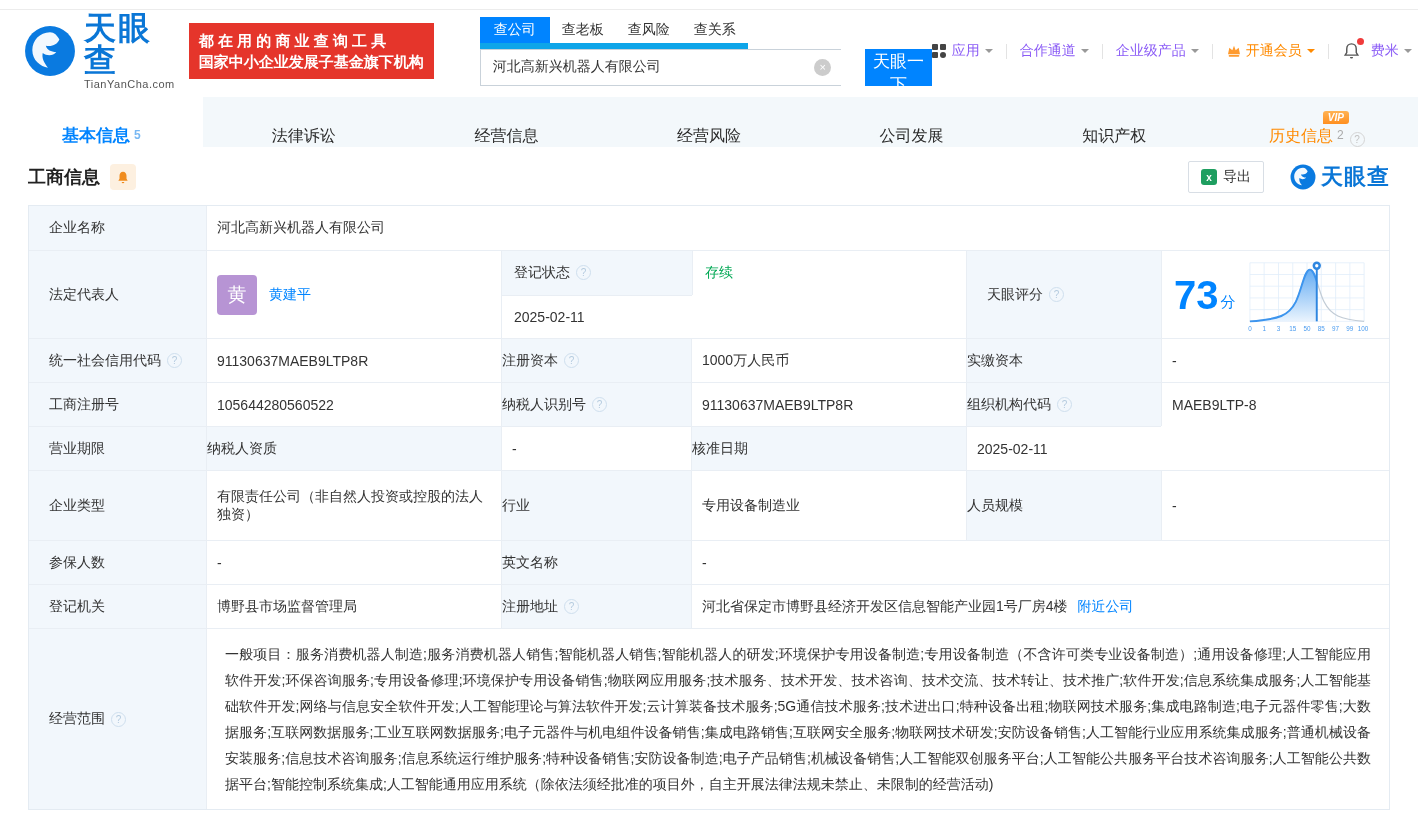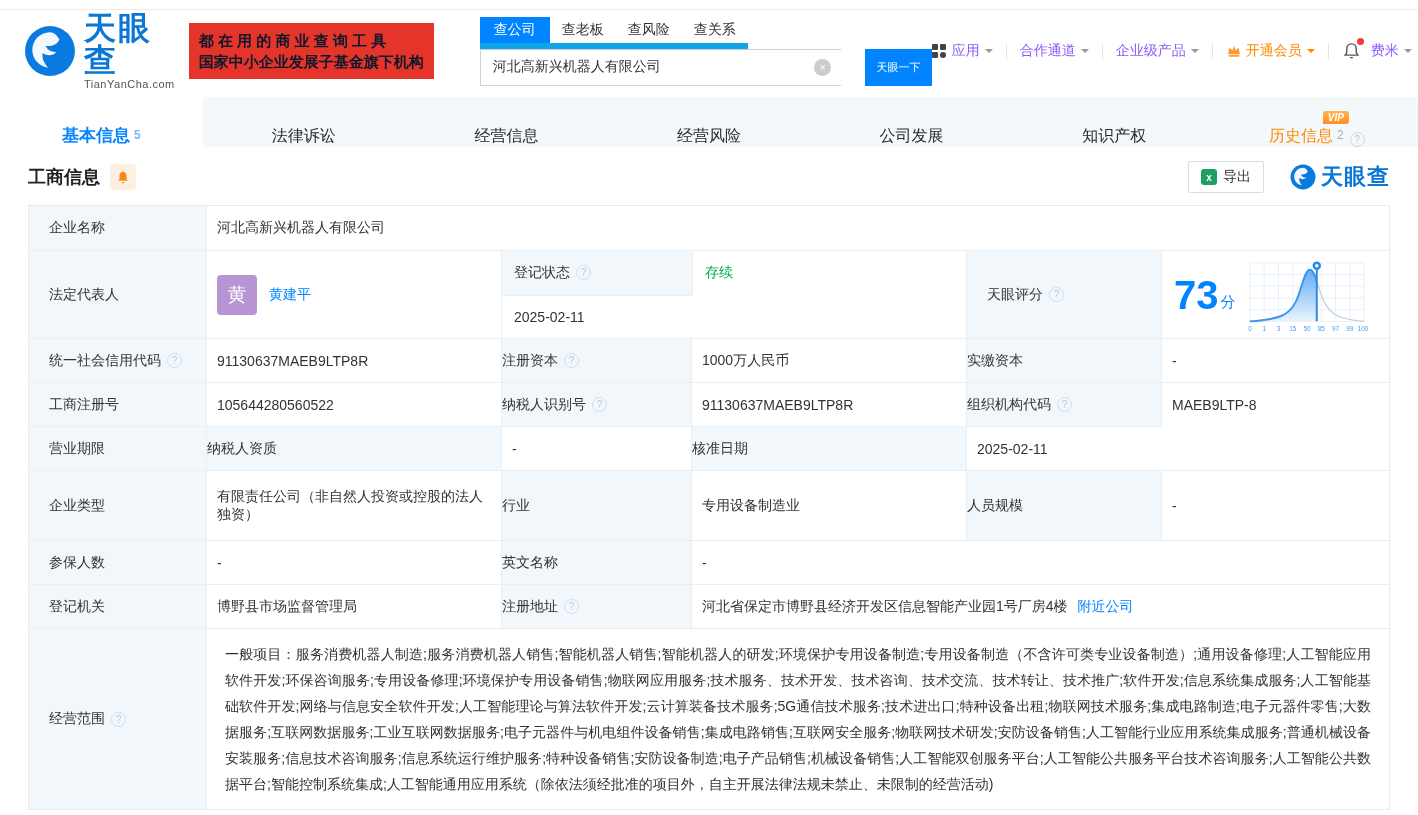--- a/index.html
+++ b/index.html
@@ -10,36 +10,36 @@
   }
   .topline { height:10px; border-bottom:1px solid #ececec; }
 
   
   .header { height:82px; display:flex; align-items:center; padding:0 22px 0 24px; }
   .logo { display:flex; align-items:center; cursor:pointer; }
   .logo-icon svg { display:block; }
   .logo-txt { margin-left:8px; }
   .brand-name { font-size:32px; font-weight:bold; color:#0a76d6; line-height:32px; letter-spacing:2px; }
   .brand-domain { font-size:11px; color:#555; letter-spacing:.5px; margin-top:2px; }
-  .slogan { margin-left:14px; background:#e5352b; color:#0f172a; padding:7px 10px; font-weight:bold; }
+  .slogan { margin-left:14px; background:#e5352b; color:#ffffff; padding:7px 10px; font-weight:bold; }
   .slogan div { font-size:15px; line-height:21px; white-space:nowrap; }
   .search-area { margin-left:46px; width:452px; }
   .search-tabs { display:inline-flex; align-items:flex-end; border-bottom:6px solid #0ea5e9;text-align:right; }
   .s-tab { font-size:14px; color:#333; padding:4px 12px; cursor:pointer; white-space:nowrap; }
   .s-tab.active { background:#0084ff; color:#fff; padding:4px 14px; }
   .search-row { display:flex; margin-top:0; }
   .input-wrap { position:relative; width:372px; }
   .input-wrap input {
     width:100%; height:37px; border:1px solid #c9d2da; border-right:none; outline:none;
     font-size:14px; color:#333; padding:0 34px 0 12px; font-family:inherit;
   }
   .clear-ic { position:absolute; right:10px; top:10px; width:17px; height:17px; border-radius:50%;
     background:#ccc; color:#fff; font-size:11px; display:flex; align-items:center; justify-content:center; cursor:pointer; }
   .clear-ic::after { content:"×"; }
-  .search-btn { width:68px; height:37px; background:#0084ff; color:#fff; border:none; font-size:11px; cursor:pointer; font-family:inherit;margin-left:24px; }
+  .search-btn { width:68px; height:37px; background:#0084ff; color:#fff; border:none; font-size:17px; cursor:pointer; font-family:inherit;margin-left:24px; }
   .top-nav { margin-left:auto; display:flex; align-items:center; }
   .nav-item { display:flex; align-items:center; font-size:14px; color:#8b5cf6; cursor:pointer; white-space:nowrap; }
   .caret { width:0; height:0; border:4px solid transparent; border-top-color:#999; margin:4px 0 0 5px; }
   .caret.orange { border-top-color:#ff8a00; }
   .sep { width:1px; height:15px; background:#e3e3e3; margin:0 13px; }
   .grid-ic { display:grid; grid-template-columns:6px 6px; grid-gap:2px; margin-right:6px; }
   .grid-ic i { width:6px; height:6px; background:#444; border-radius:1px; }
   .grid-ic i:last-child { border-radius:50%; }
   .vip-nav { color:#ff8a00; font-weight:normal; }
   .crown { margin-right:4px; display:flex; }

